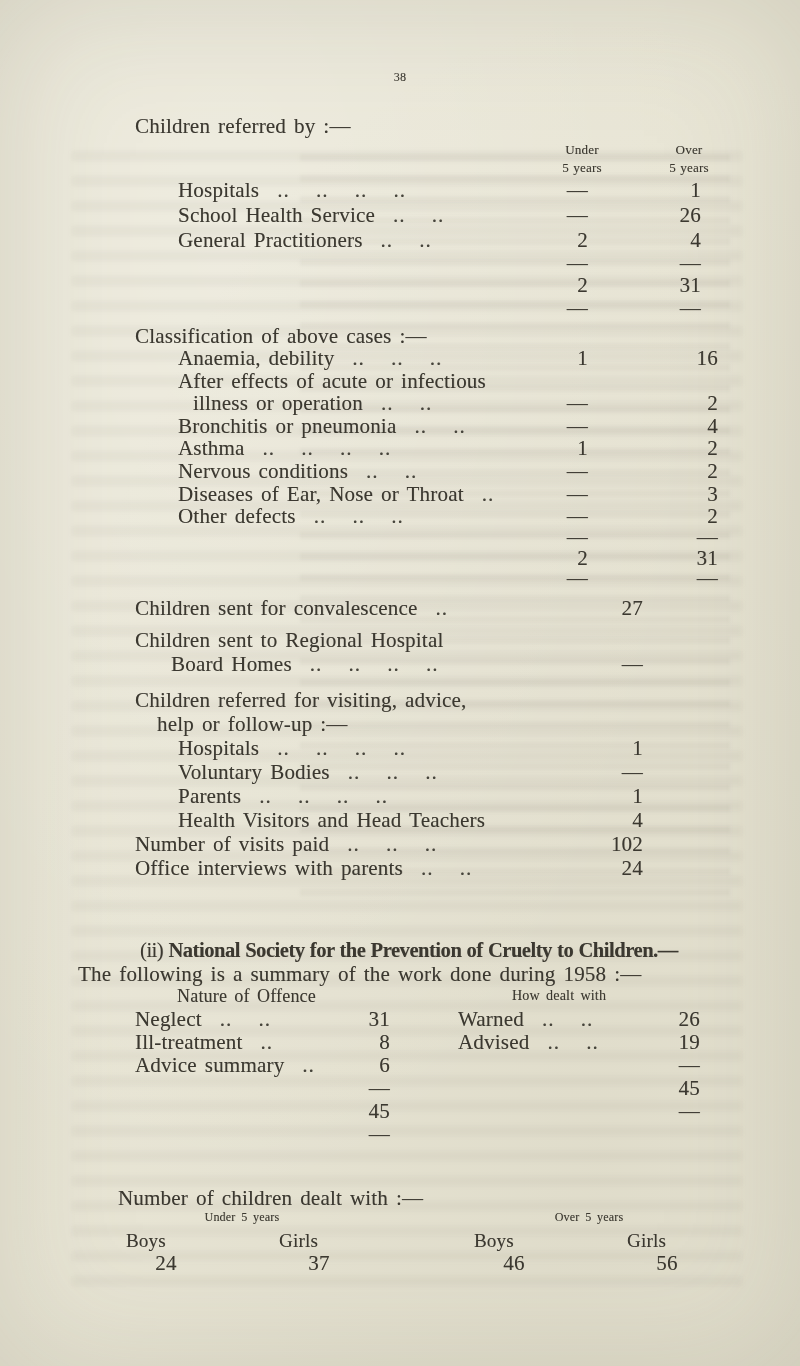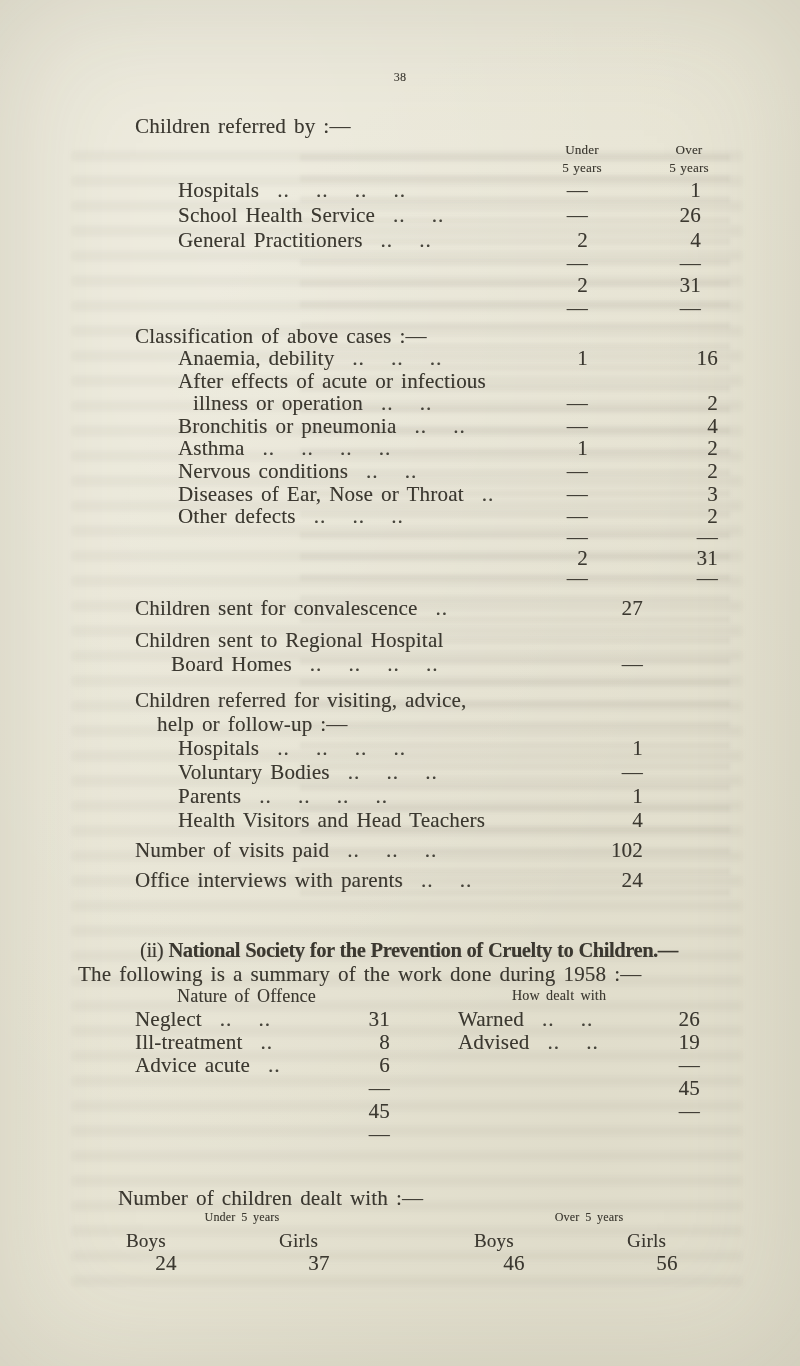--- a/index.html
+++ b/index.html
@@ -50,21 +50,21 @@
   .sec-b .sec-title{line-height:22px;}
   .sec-b .trow{display:grid;grid-template-columns:1fr 85px 130px;line-height:22.6px;}
   .sec-b .rule-row{line-height:19px !important;}
 
   
   .sec-c{position:absolute;left:135px;top:596px;width:508px;}
   .sec-c .trow{display:grid;grid-template-columns:1fr 90px;line-height:24px;}
   .cind1{padding-left:36px;}
   .cind2{padding-left:22px;}
   .cind3{padding-left:43px;}
-  .mt8{margin-top:8px;} .mt12{margin-top:12px;} .mt2{margin-top:6px;}
+  .mt8{margin-top:8px;} .mt12{margin-top:12px;} .mt2{margin-top:0;}
 
   
   .np-l1{position:absolute;left:85px;top:938px;width:660px;line-height:24px;text-indent:55px;
          white-space:nowrap;letter-spacing:-0.45px;word-spacing:0.5px;font-size:20.5px;}
   .np-l1 b{letter-spacing:-0.45px;}
   .np-l2{position:absolute;left:78px;top:962px;width:633px;line-height:24px;}
   .nspcc-lh{position:absolute;left:177px;top:986px;font-size:18px;line-height:20px;}
   .nspcc-rh{position:absolute;left:512px;top:986px;font-size:14px;line-height:20px;}
   .nspcc-rows{position:absolute;left:135px;top:1008px;width:565px;}
   .nrow{display:grid;grid-template-columns:175px 80px 68px 162px 80px;line-height:23px;}
@@ -260,21 +260,21 @@
         <span class="nval">26</span>
       </div>
       <div class="nrow">
         <span class="lbl"><span>Ill-treatment</span><span class="dots">..</span></span>
         <span class="nval">8</span>
         <span></span>
         <span class="lbl"><span>Advised</span><span class="dots">.. ..</span></span>
         <span class="nval">19</span>
       </div>
       <div class="nrow">
-        <span class="lbl"><span>Advice acute</span><span class="dots">..</span></span>
+        <span class="lbl"><span>Advice summary</span><span class="dots">..</span></span>
         <span class="nval">6</span>
         <span></span>
         <span></span>
         <span class="nval">—</span>
       </div>
       <div class="nrow">
         <span></span>
         <span class="nval">—</span>
         <span></span>
         <span></span>

